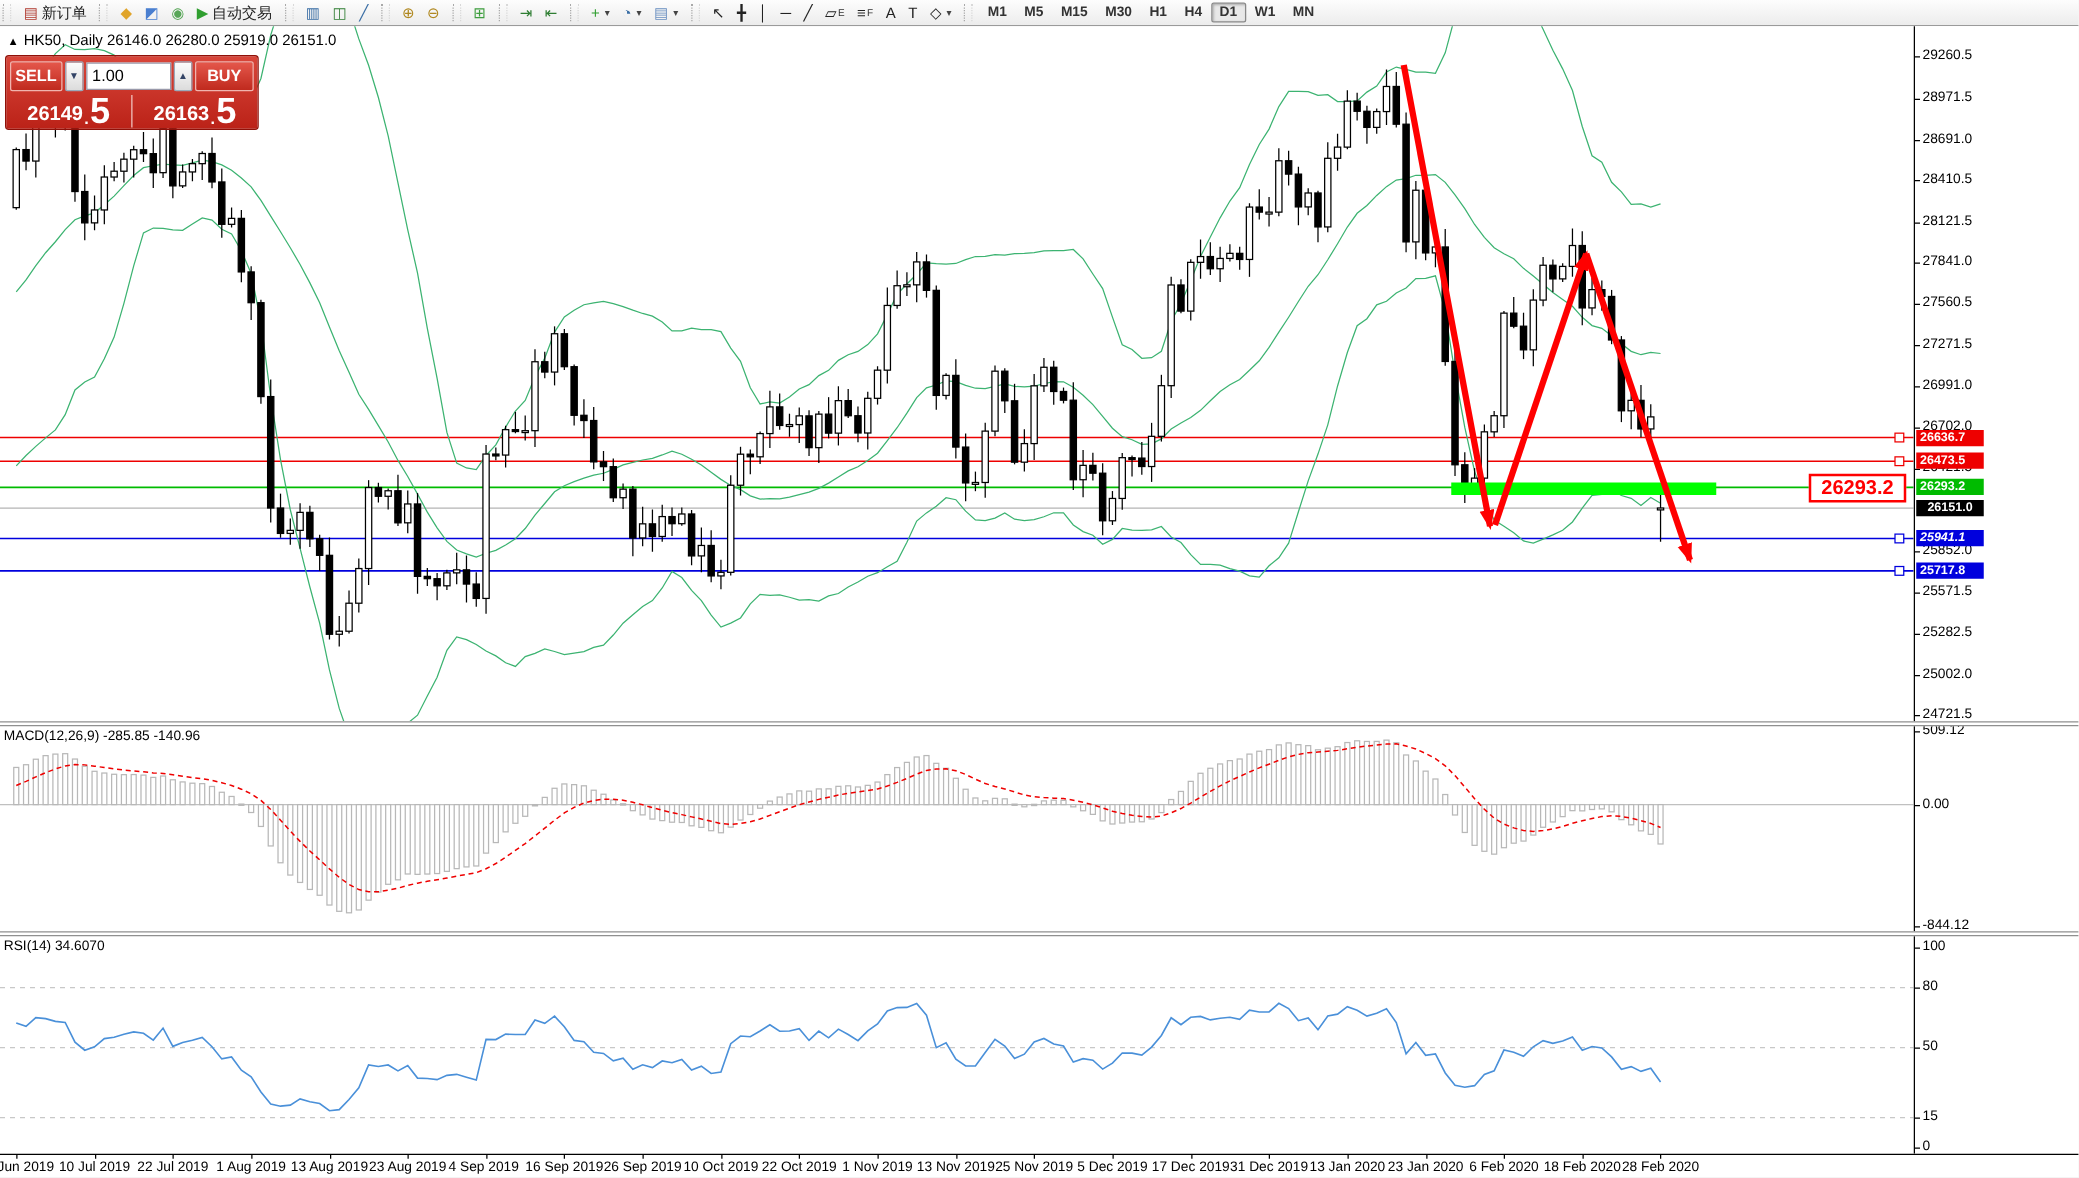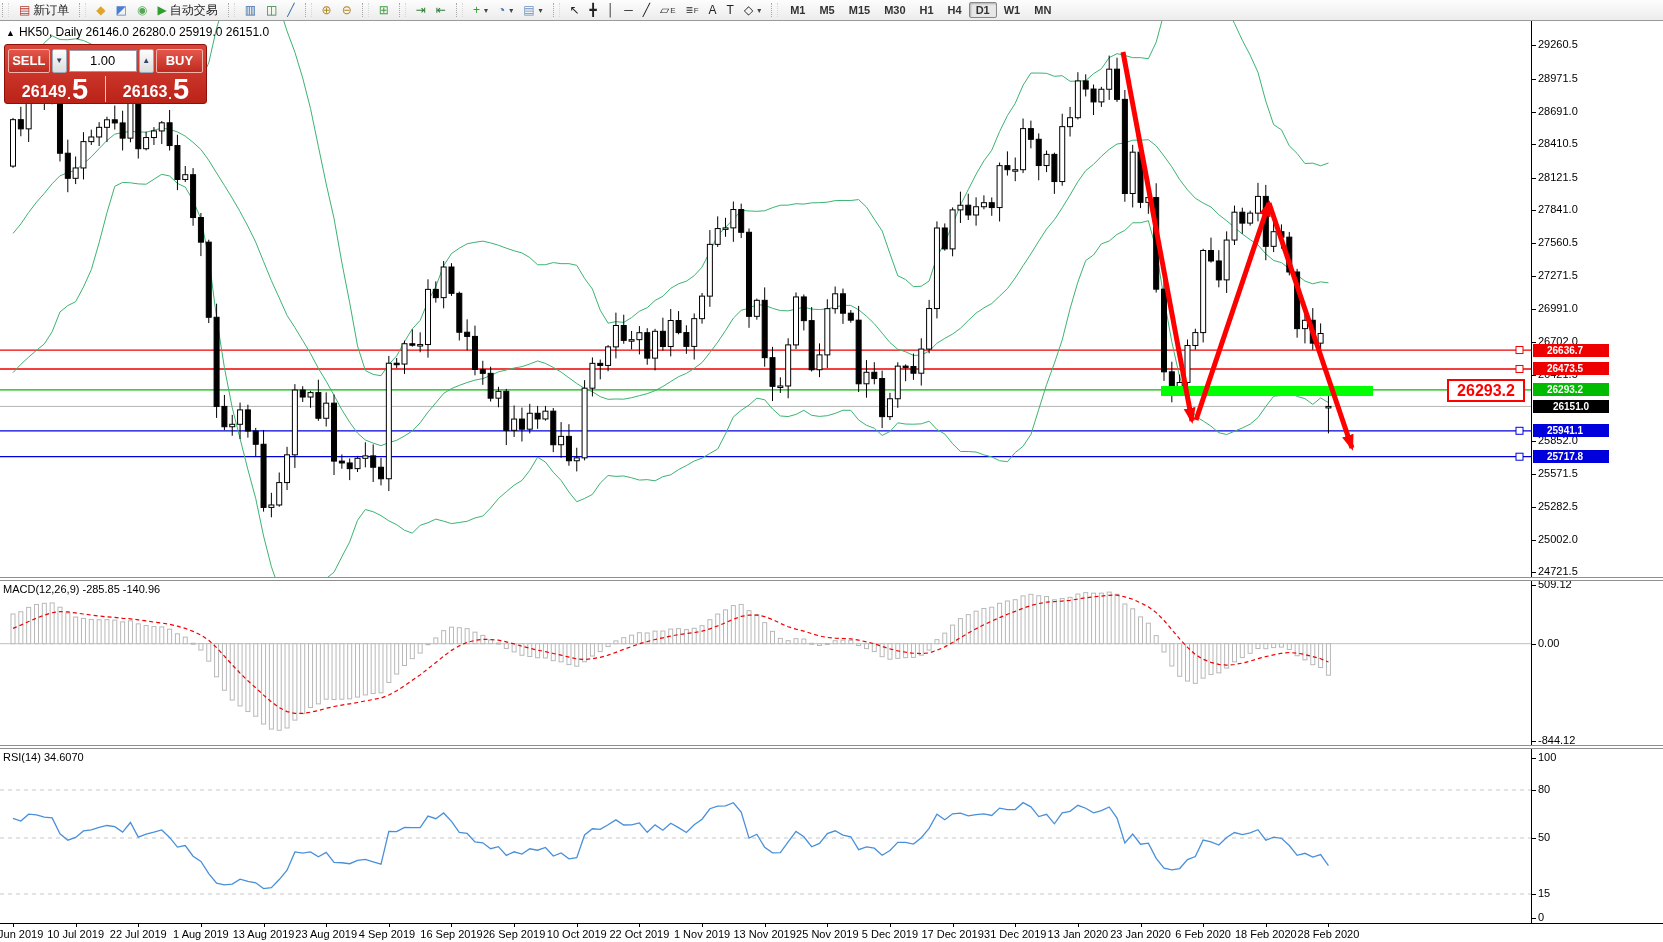--- a/index.html
+++ b/index.html
@@ -14,33 +14,33 @@
   .tb-btn .caret{font-size:8px;color:#444;margin-left:1px;}
   .tb-btn.active{background:#dfe9f5;border:1px solid #7a9cc4;}
   .tf-btn{padding:1px 6px;font-size:11px;font-weight:bold;color:#333;border:1px solid transparent;}
   .tf-btn.active{background:#e8e8e8;border:1px solid #888;box-shadow:inset 1px 1px 2px rgba(0,0,0,.25);align-items:center;}
   
   #workspace{position:absolute;left:0;top:21px;width:1663px;height:902px;background:#fff;}
   #chart-svg{position:absolute;left:0;top:0;}
   #price-axis{position:absolute;left:1531px;top:0;width:132px;height:902px;background:#fff;border-left:1px solid #000;font-size:11px;color:#000;}
   .ptick{position:absolute;left:6px;white-space:nowrap;}
   .pdash{position:absolute;left:0;width:4px;height:1px;background:#000;}
-  .plabel{position:absolute;left:1px;min-width:48px;height:13px;line-height:13px;color:#fff;font-size:10px;font-weight:bold;padding:0 14px;white-space:nowrap;}
+  .plabel{position:absolute;left:1px;min-width:48px;height:13px;line-height:13px;color:#fff;font-size:10px;font-weight:bold;padding:0 3px;white-space:nowrap;}
   #title-row{position:absolute;left:6px;top:4px;font-size:12px;color:#000;white-space:nowrap;}
   #title-row .marker{font-size:9px;margin-right:4px;}
   .ind-label{position:absolute;left:3px;font-size:11px;color:#000;white-space:nowrap;}
   .splitter{position:absolute;left:0;width:1663px;height:2px;background:#fff;border-top:1px solid #909090;border-bottom:1px solid #909090;z-index:5;}
   
   #trade-panel{position:absolute;left:4px;top:23px;width:201px;height:58px;background:linear-gradient(#d8463a,#bb2218);border:1px solid #8f1008;border-radius:3px;z-index:6;color:#fff;}
   #tp-top{display:flex;align-items:center;height:27px;padding:2px 3px 1px 3px;gap:2px;}
   .tp-btn{height:22px;line-height:22px;text-align:center;font-weight:bold;font-size:13px;color:#fff;background:linear-gradient(#e4574b,#c02a1e);border:1px solid #f0b4ae;border-radius:2px;}
   #tp-sell-btn{width:42px;}
   #tp-buy-btn{width:48px;}
   .tp-spin{width:14px;height:22px;background:linear-gradient(#fdfdfd,#dcdcdc);border:1px solid #9ab;color:#346;font-size:8px;text-align:center;line-height:22px;border-radius:2px;}
-  #tp-vol{width:58px;height:20px;border:1px solid #99a;text-align:center;font-size:13px;padding:0 4px;font-family:"Liberation Sans",sans-serif;}
+  #tp-vol{width:58px;height:20px;border:1px solid #99a;text-align:left;font-size:13px;padding:0 4px;font-family:"Liberation Sans",sans-serif;}
   #tp-prices{display:flex;height:28px;}
   .tp-price{flex:1;display:flex;align-items:flex-end;justify-content:center;padding-bottom:1px;}
   .tp-price .pm{font-size:16px;font-weight:bold;line-height:20px;}
   .tp-price .pd{font-size:13px;font-weight:bold;margin:0 1px;}
   .tp-price .pp{font-size:29px;font-weight:bold;line-height:26px;}
   #tp-div{width:1px;background:#f2c6c2;margin:1px 0;}
   
   #price-tag{position:absolute;left:1447px;top:358px;width:74px;height:19px;border:2px solid #ff0000;background:#fff;color:#ff0000;font-size:16px;font-weight:bold;text-align:center;line-height:19px;z-index:4;}
   #cn-text{position:absolute;left:1406px;top:392px;font-size:30px;font-weight:bold;color:#21cd21;text-shadow:2px 2px 0 rgba(10,70,80,.85);letter-spacing:1px;z-index:4;white-space:nowrap;}
   
@@ -796,21 +796,21 @@
         <div class="ptick" style="top: 762px; text-align: right;">80</div>
         <div class="pdash" style="top: 817px;"></div>
         <div class="ptick" style="top: 810px;">50</div>
         <div class="pdash" style="top: 873px;"></div>
         <div class="ptick" style="top: 866px;">15</div>
         <div class="pdash" style="top: 897px;"></div>
         <div class="ptick" style="top: 890px;">0</div>
         <div class="plabel" style="top: 322.534px; background: rgb(238, 0, 0);">26636.7</div>
         <div class="plabel" style="top: 341.48px; background: rgb(238, 0, 0);">26473.5</div>
         <div class="plabel" style="top: 362.411px; background: rgb(0, 187, 0);">26293.2</div>
-        <div class="plabel" style="top: 403.286px; background: rgb(0, 0, 221);">25941.1</div>
+        <div class="plabel" style="top: 403.286px; background: rgb(0, 0, 221); font-style: italic;">25941.1</div>
         <div class="plabel" style="top: 429.209px; background: rgb(0, 0, 221);">25717.8</div>
         <div class="plabel" style="top: 378.919px; background: rgb(0, 0, 0); text-align: center;">26151.0</div>
       </div>
 
     <div id="title-row">
       <span class="marker">▲</span><span>HK50, Daily   26146.0 26280.0 25919.0 26151.0</span>
     </div>
 
     <div id="trade-panel">
       <div id="tp-top">

